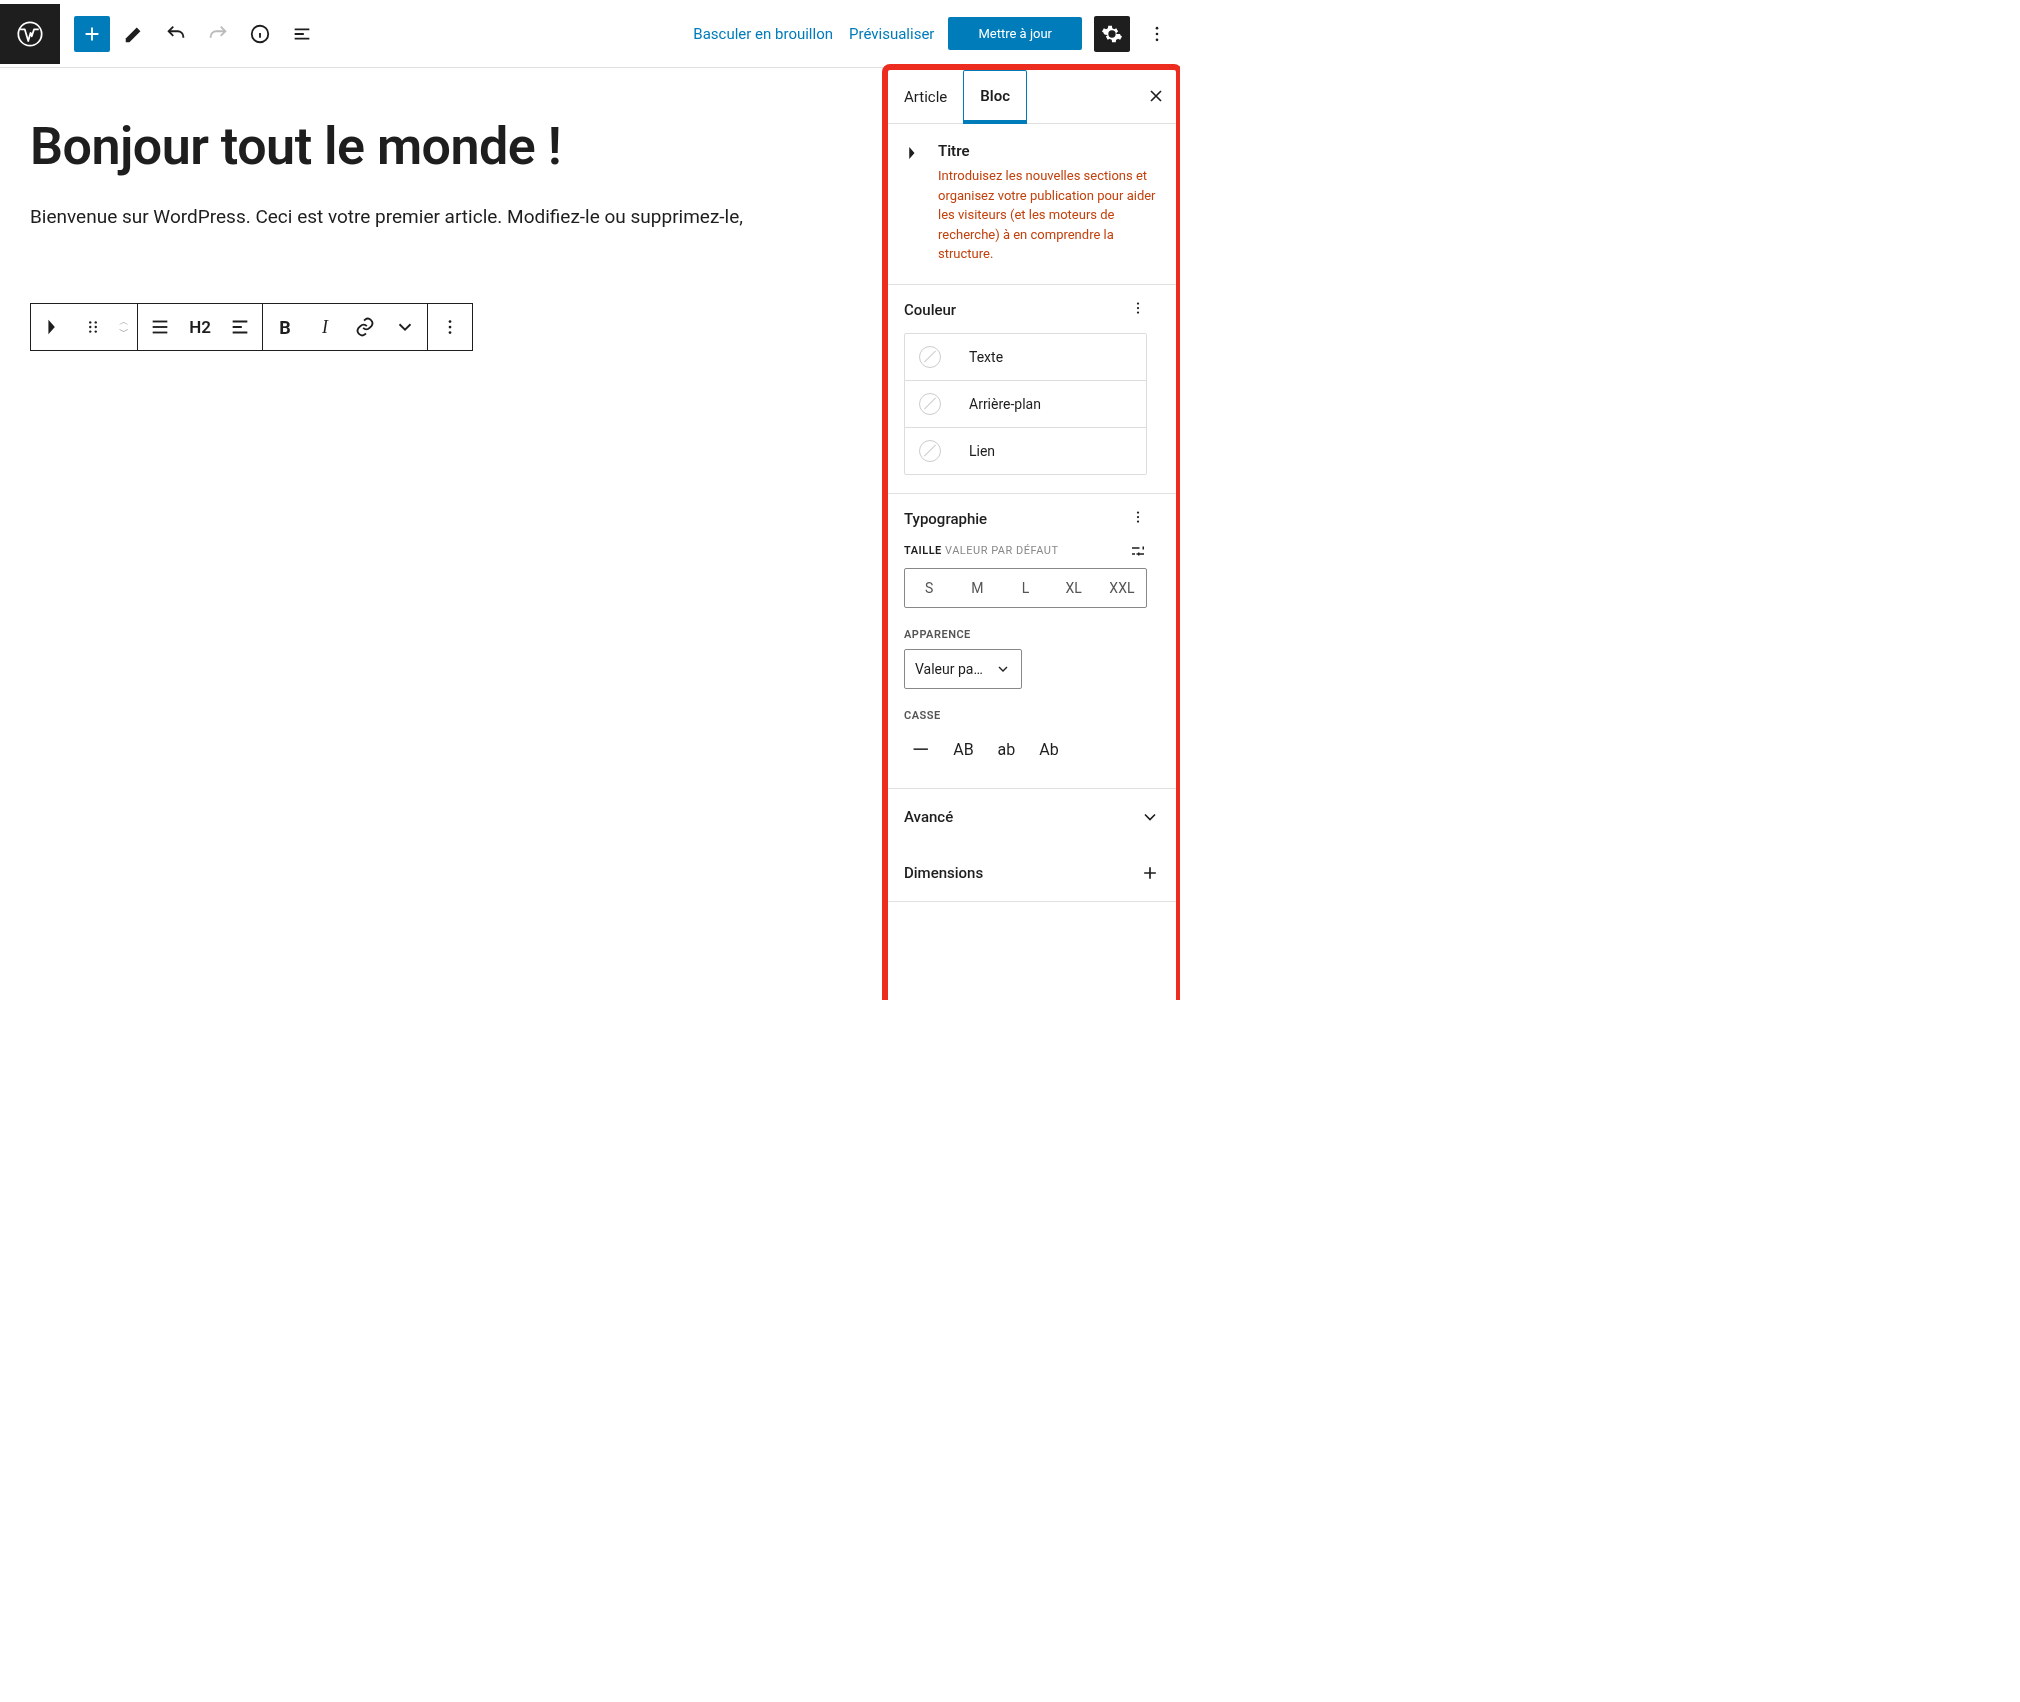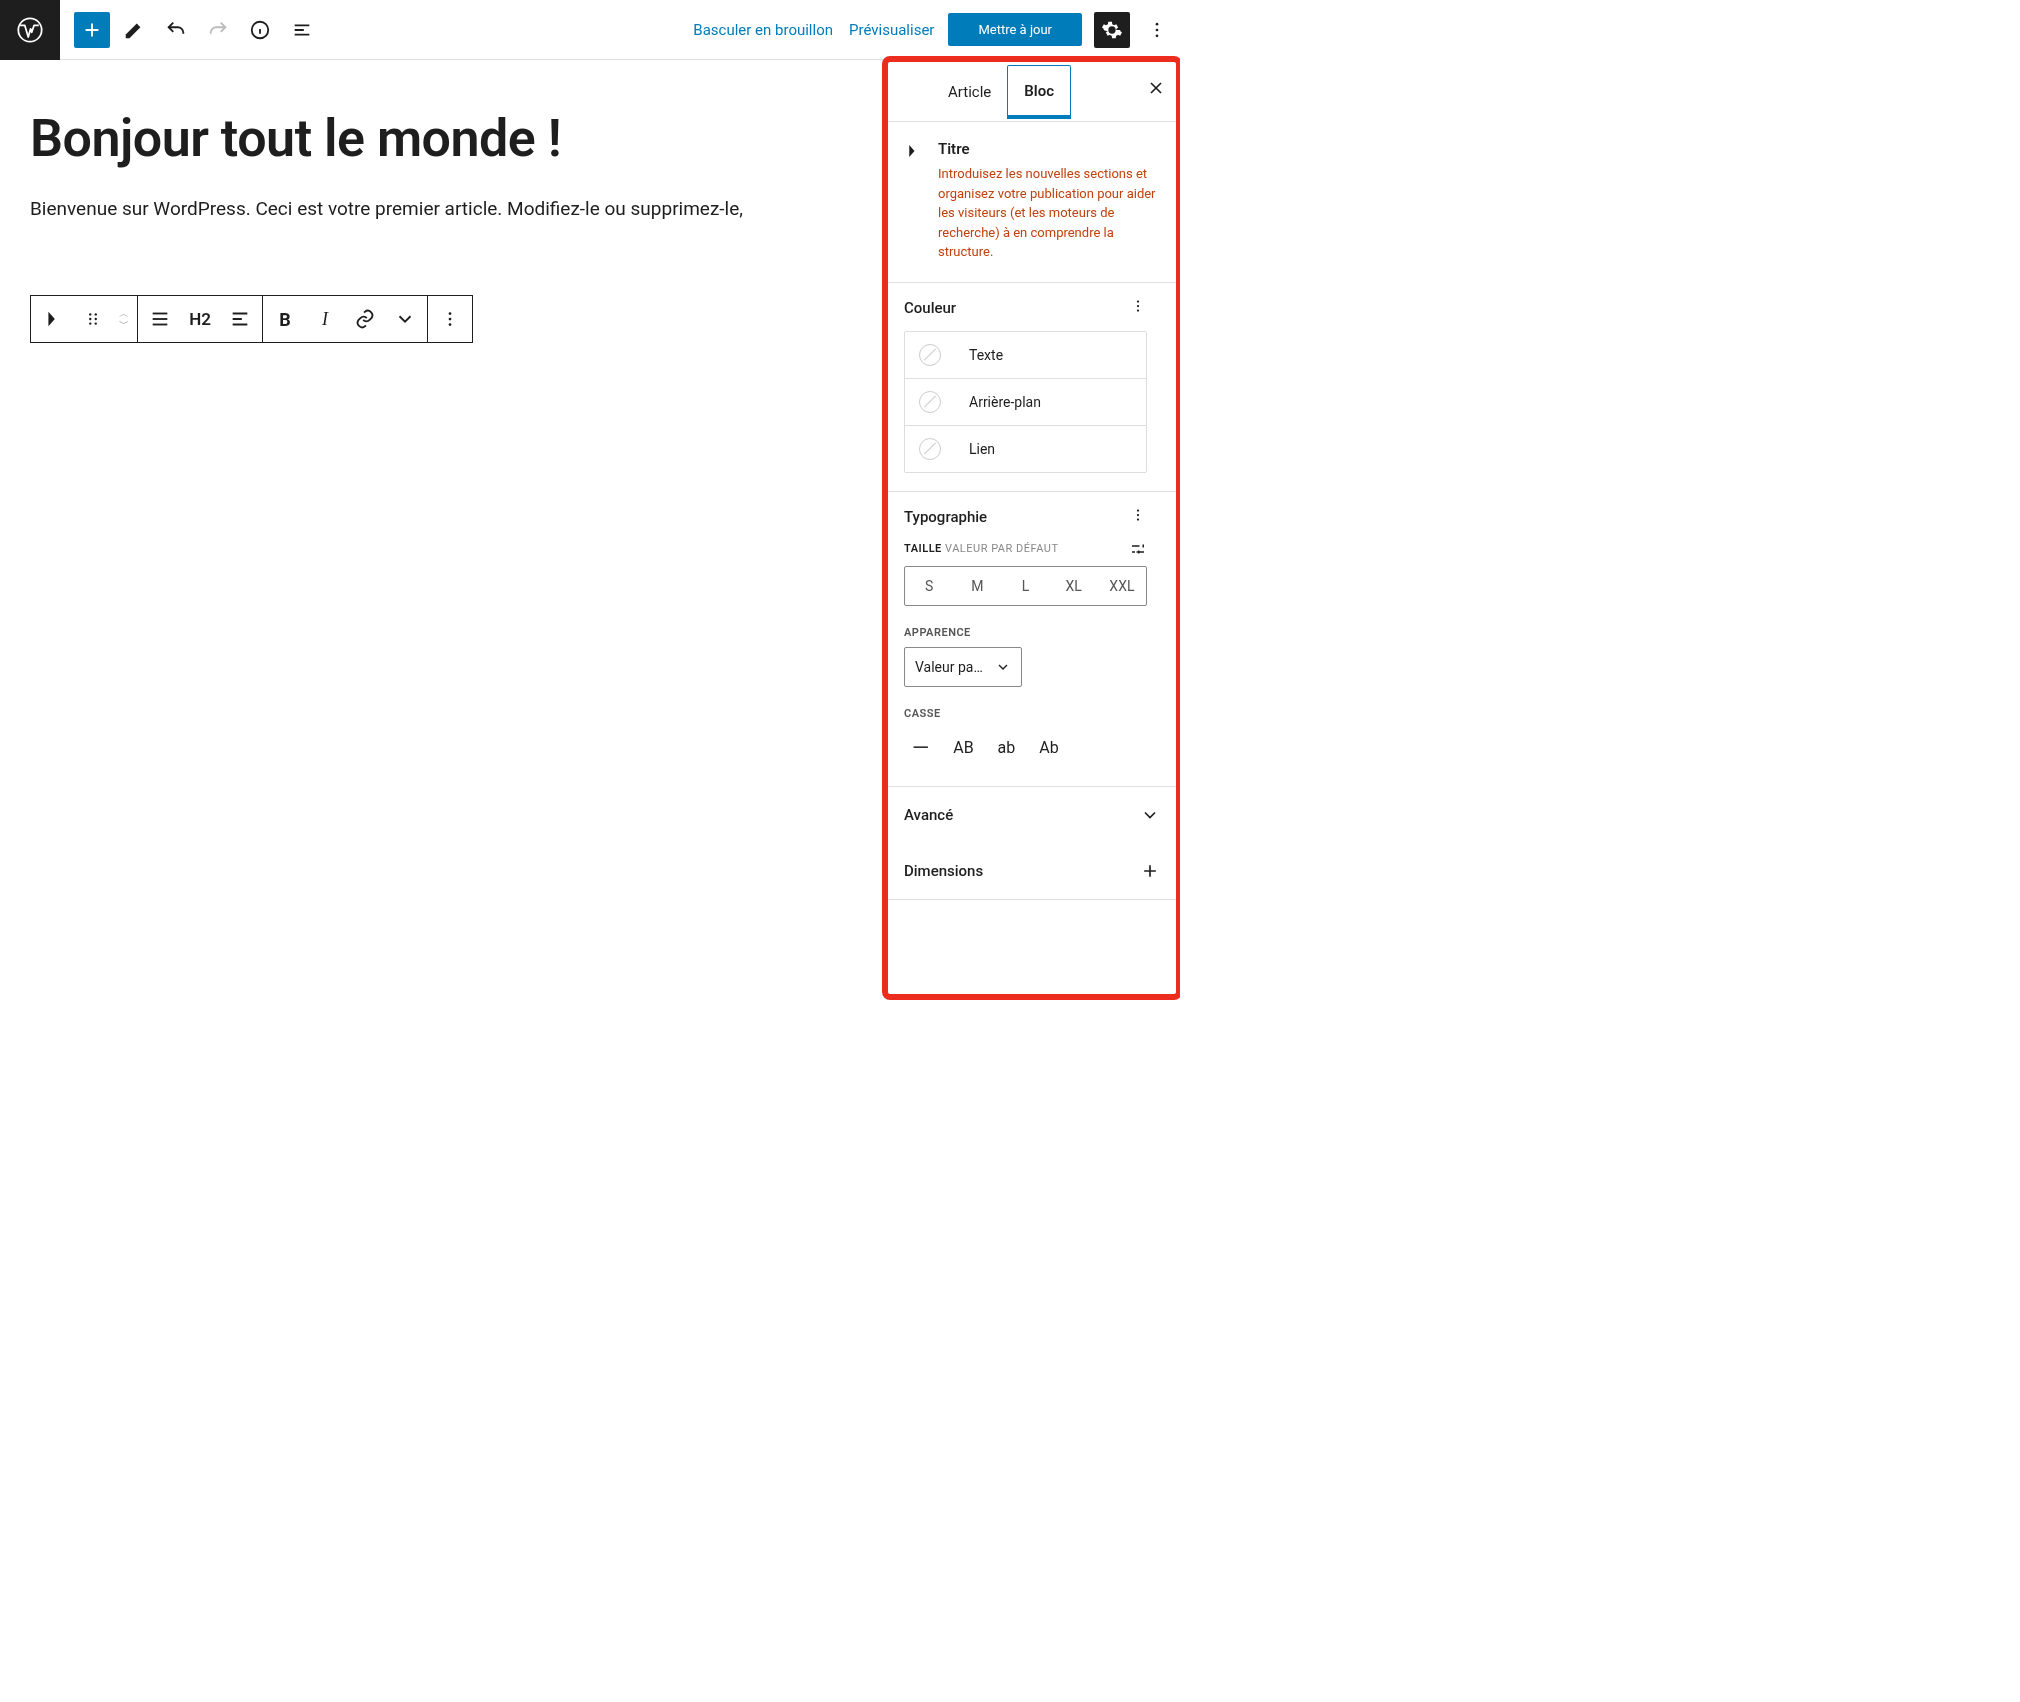--- a/index.html
+++ b/index.html
@@ -1,20 +1,20 @@
 <!DOCTYPE html>
 <html><head>
 <meta charset="utf-8">
 <style>
   * { box-sizing: border-box; margin: 0; padding: 0; font-family: -apple-system, BlinkMacSystemFont, "Segoe UI", Roboto, "Helvetica Neue", sans-serif; }
   body { background: #fff; color: #1e1e1e; }
   .app { width: 1180px; height: 1000px; position: relative; overflow: hidden; }
 
   
-  .topbar { height: 60px; border-bottom: 1px solid #e0e0e0; display: flex; align-items: center; justify-content: space-between; padding-right: 8px; }
+  .topbar { height: 68px; border-bottom: 1px solid #e0e0e0; display: flex; align-items: center; justify-content: space-between; padding-right: 8px; }
   .topbar-left { display: flex; align-items: center; gap: 6px; }
   .wp-logo { width: 60px; height: 60px; background: #1e1e1e; display: flex; align-items: center; justify-content: center; color: #fff; }
   .wp-logo svg { width: 28px; height: 28px; }
   .btn-icon { width: 36px; height: 36px; display: flex; align-items: center; justify-content: center; cursor: pointer; border-radius: 2px; }
   .btn-add { background: #007cba; color: #fff; margin-left: 8px; }
   .btn-add svg { width: 22px; height: 22px; }
   .tool-icon { color: #1e1e1e; }
   .tool-icon.disabled { color: #bbb; }
   .tool-icon svg { width: 22px; height: 22px; }
   .topbar-right { display: flex; align-items: center; gap: 12px; }
@@ -37,21 +37,21 @@
   .fl-group { display: flex; align-items: center; border-right: 1px solid #1e1e1e; padding: 0 2px; }
   .fl-group:last-child { border-right: none; }
   .fl-btn { width: 40px; height: 46px; display: flex; align-items: center; justify-content: center; cursor: pointer; font-size: 15px; }
   .fl-btn svg { width: 22px; height: 22px; }
   .h2label { font-weight: 600; font-size: 17px; }
   .fl-updown { display: flex; flex-direction: column; width: 22px; height: 46px; justify-content: center; }
   .fl-updown span { font-size: 10px; color: #888; line-height: 10px; text-align: center;}
 
   
   .sidebar { width: 300px; border: 6px solid #ec2c1f; border-radius: 8px; background: #fff; display: flex; flex-direction: column; overflow: hidden; margin-top: -4px; margin-right: -2px;}
-  .tabs { display: flex; align-items: center; height: 60px; border-bottom: 1px solid #e0e0e0; position: relative; padding-left: 44px; }
+  .tabs { display: flex; align-items: center; height: 54px; border-bottom: 1px solid #e0e0e0; position: relative; }
   .tab { padding: 0 16px; height: 54px; display: flex; align-items: center; font-size: 15px; cursor: pointer; }
   .tab.active { font-weight: 600; border: 1.5px solid #007cba; border-bottom: 4px solid #007cba; border-top-left-radius: 2px; border-top-right-radius: 2px; margin-bottom: -1px;}
   .close-panel { position: absolute; right: 10px; top: 16px; cursor: pointer; }
   .close-panel svg { width: 20px; height: 20px; }
   .panel-scroll { flex: 1; overflow-y: auto; }
 
   .block-header { display: flex; gap: 14px; padding: 18px 16px 20px 16px; border-bottom: 1px solid #e0e0e0;}
   .block-header-icon { flex: 0 0 20px; padding-top: 2px;}
   .block-header-txt h4 { font-size: 15px; font-weight: 600; margin-bottom: 6px; }
   .block-header-txt p { font-size: 13px; color: #c2410c; line-height: 1.5; }

